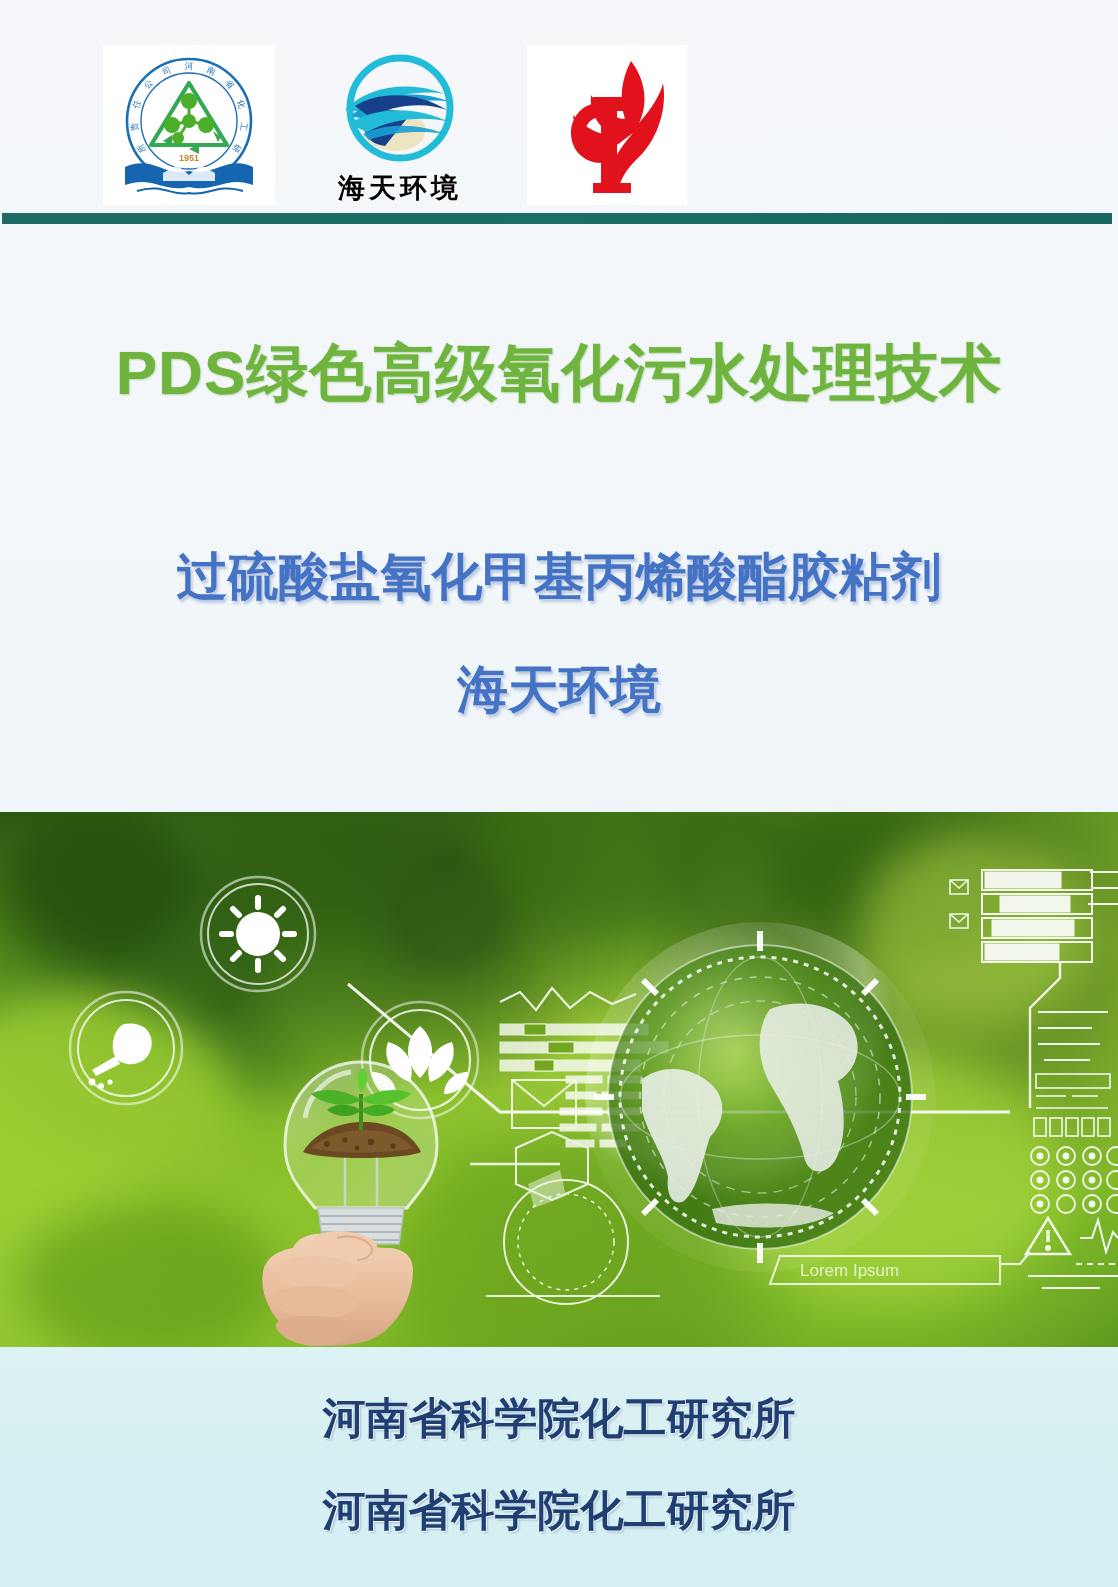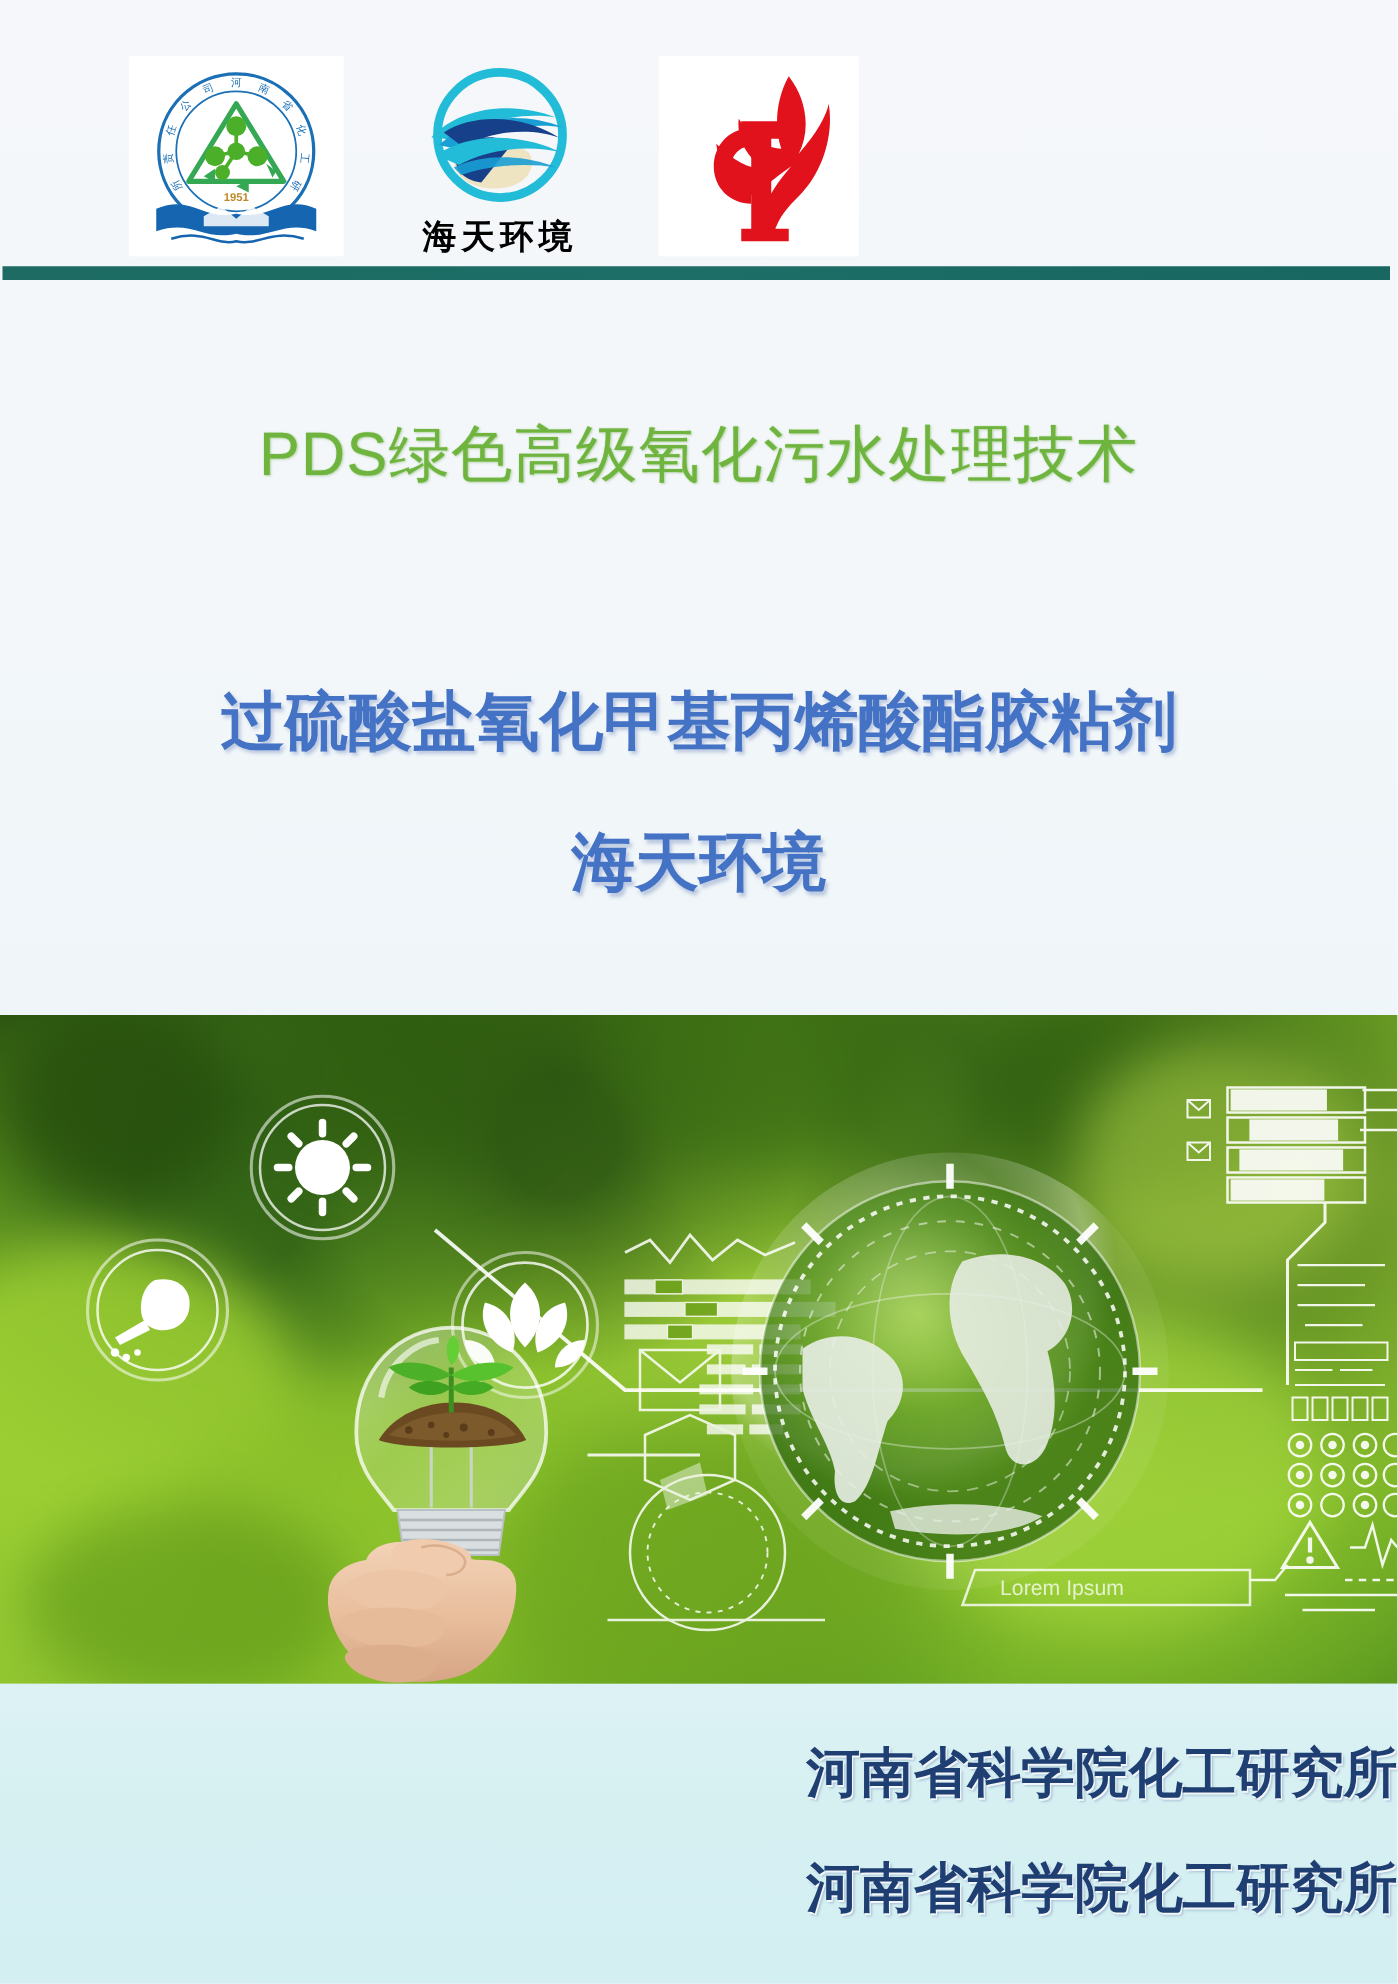--- a/index.html
+++ b/index.html
@@ -23,21 +23,21 @@
   
   .divider{
     position:absolute; left:2px; top:213px; width:1110px; height:11px;
     background:linear-gradient(90deg,#1d6b63 0%,#1c6e66 50%,#186760 100%);
   }
 
   
   .main-title{
     position:absolute; left:0; top:331px; width:1118px;
     text-align:center;
-    font-size:49px; font-weight:normal; letter-spacing:1px;
+    font-size:62px; font-weight:bold; letter-spacing:1px;
     color:#6eb43f;
     text-shadow:0 0 1px #9fce7d, 1px 1px 2px rgba(120,170,90,.45);
   }
   .sub-title{
     position:absolute; left:0; top:520px; width:1118px;
     text-align:center;
     font-size:51px; font-weight:bold; line-height:113px;
     color:#4472c4;
     text-shadow:2px 3px 3px rgba(140,160,200,.55);
   }
@@ -68,21 +68,21 @@
 
   
   .bulb-wrap{ position:absolute; left:185px; top:1048px; width:330px; height:300px; }
 
   
   .footer{
     position:absolute; left:0; top:1347px; width:1118px; height:240px;
     background:linear-gradient(180deg,#ddf2f4 0%,#d6f0f2 40%,#d4eff2 100%);
   }
   .footer-line{
-    width:100%; text-align:right;
+    width:100%; text-align:center;
     font-size:43px; font-weight:bold; color:#1f3f73;
     text-shadow:1px 1px 0 rgba(255,255,255,.85), 2px 2px 2px rgba(90,120,170,.4);
   }
   #f1{ position:absolute; top:43px; }
   #f2{ position:absolute; top:135px; }
 </style>
 </head>
 <body>
 
 <div class="logo-bar">

